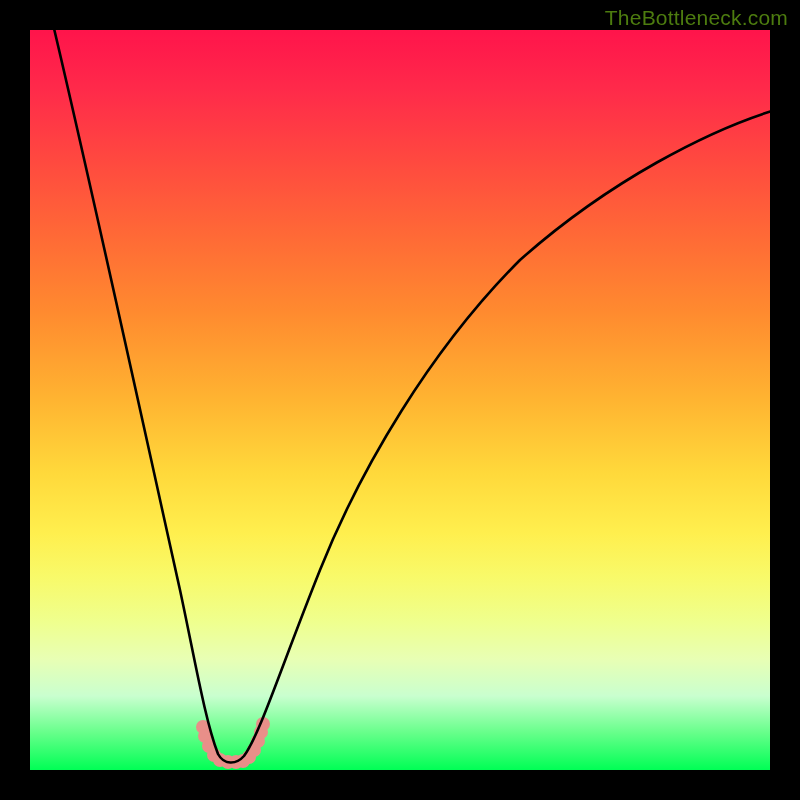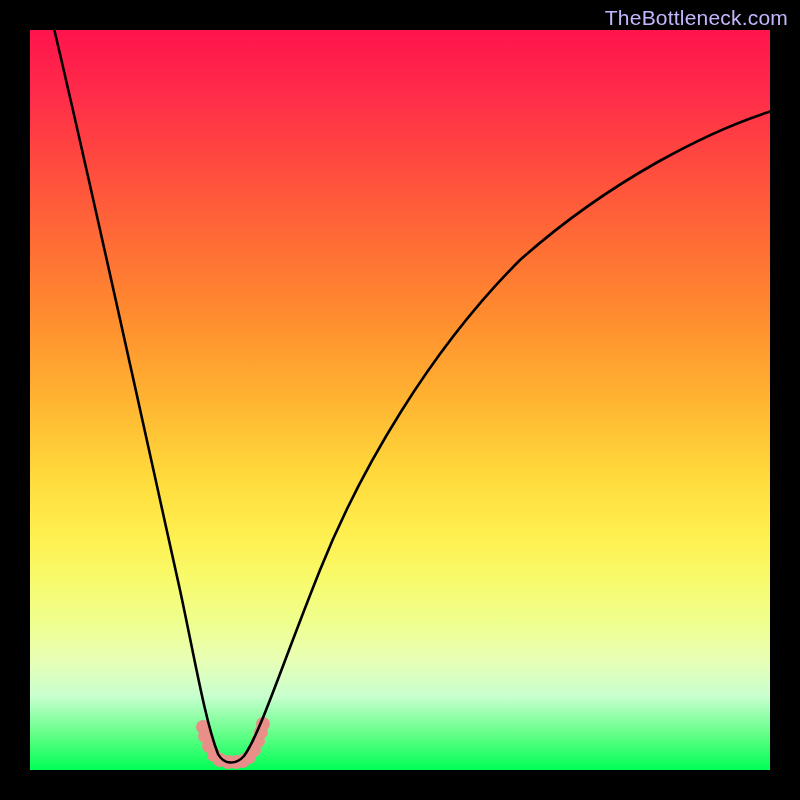--- a/index.html
+++ b/index.html
@@ -48,21 +48,21 @@
     left: 0;
     top: 0;
     width: 740px;
     height: 740px;
     overflow: visible;
   }
   .watermark {
     position: absolute;
     top: 6px;
     right: 12px;
-    color: #c4b5fd;
+    color: #4d7c0f;
     font-size: 21px;
     font-weight: 500;
     letter-spacing: 0.2px;
   }
 </style>
 </head>
 <body>
 
 <div class="frame">
   <div class="plot">

